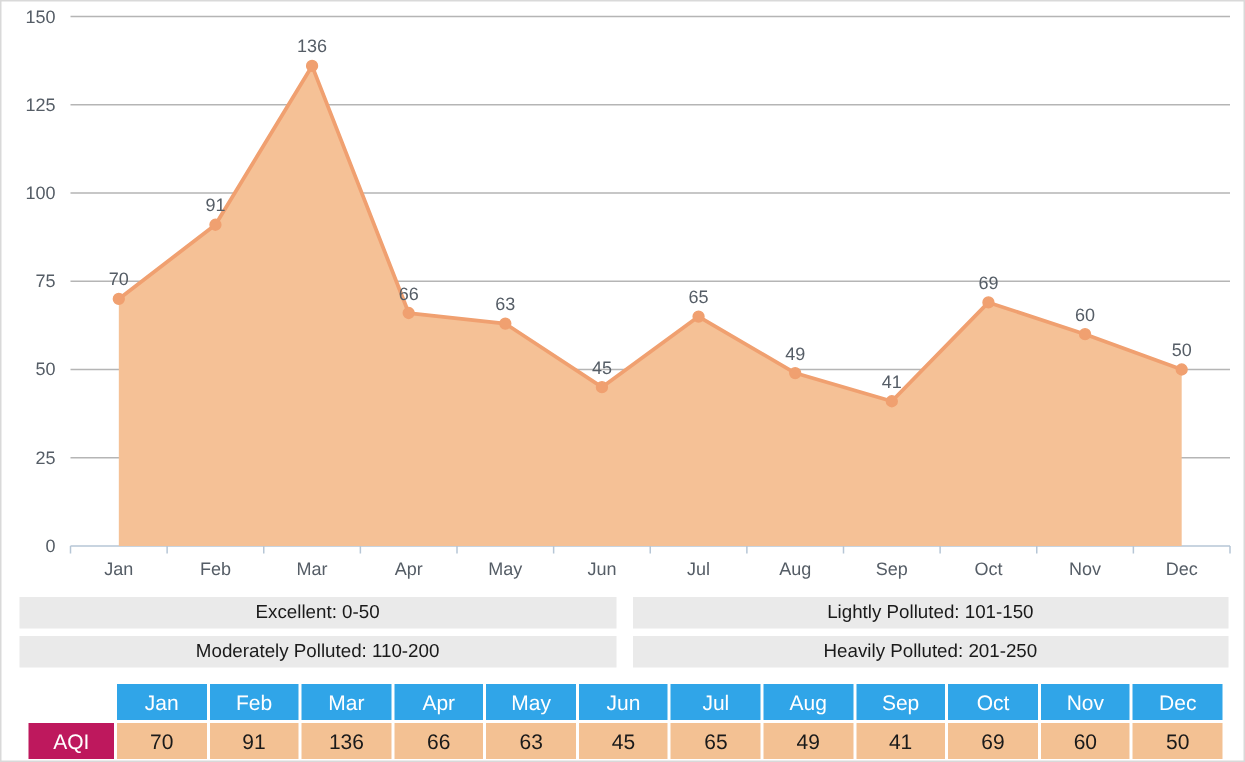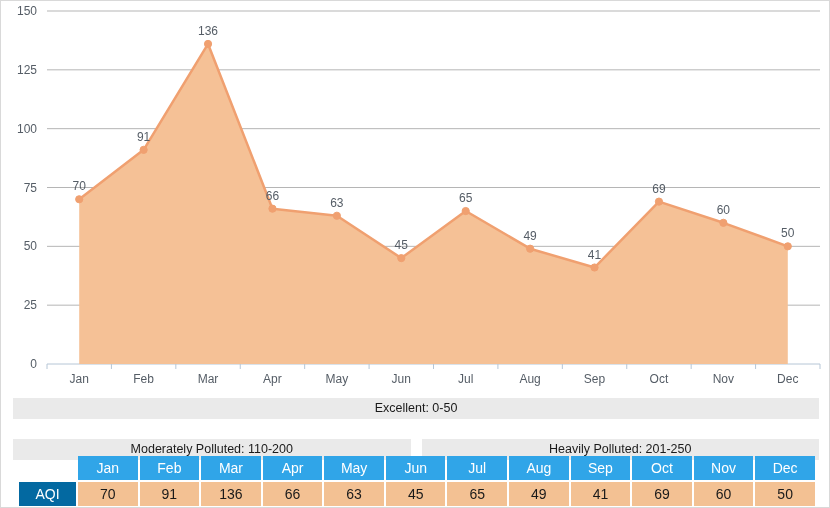--- a/index.html
+++ b/index.html
@@ -50,21 +50,21 @@
   
   #legend {
     position: absolute;
     left: 12px;
     top: 397px;
     width: 806px;
   }
   .legend-row {
     display: flex;
     gap: 11px;
-    margin-bottom: 20px;
+    margin-bottom: 5px;
   }
   .legend-box {
     flex: 1 1 0;
     background: #eaeaea;
     height: 21px;
     line-height: 21px;
     text-align: center;
     font-size: 12.5px;
     color: #1a1a1a;
     font-family: "Liberation Sans", sans-serif;
@@ -86,21 +86,21 @@
     width: 57px;
     flex: 0 0 57px;
     height: 24px;
   }
   .tbl-rowhead {
     width: 57px;
     flex: 0 0 57px;
     height: 24px;
     line-height: 24px;
     text-align: center;
-    background: #0369a1;
+    background: #be185d;
     color: #ffffff;
     font-size: 14px;
   }
   .tbl-head-cell {
     flex: 1 1 0;
     height: 24px;
     line-height: 24px;
     text-align: center;
     background: #30a5e8;
     color: #ffffff;
@@ -199,20 +199,21 @@
           <text x="657.9583333333334" y="382" text-anchor="middle" class="xtick-label">Oct</text>
           <text x="722.375" y="382" text-anchor="middle" class="xtick-label">Nov</text>
           <text x="786.7916666666667" y="382" text-anchor="middle" class="xtick-label">Dec</text>
         </g>
     </svg>
   </div>
 
   <div id="legend">
     <div class="legend-row">
       <div class="legend-box">Excellent: 0-50</div>
+      <div class="legend-box">Lightly Polluted: 101-150</div>
     </div>
     <div class="legend-row">
       <div class="legend-box">Moderately Polluted: 110-200</div>
       <div class="legend-box">Heavily Polluted: 201-250</div>
     </div>
   </div>
 
   <div id="aqi-table">
     <div class="tbl-row" id="table-head-row">
       <div class="tbl-corner"></div>

